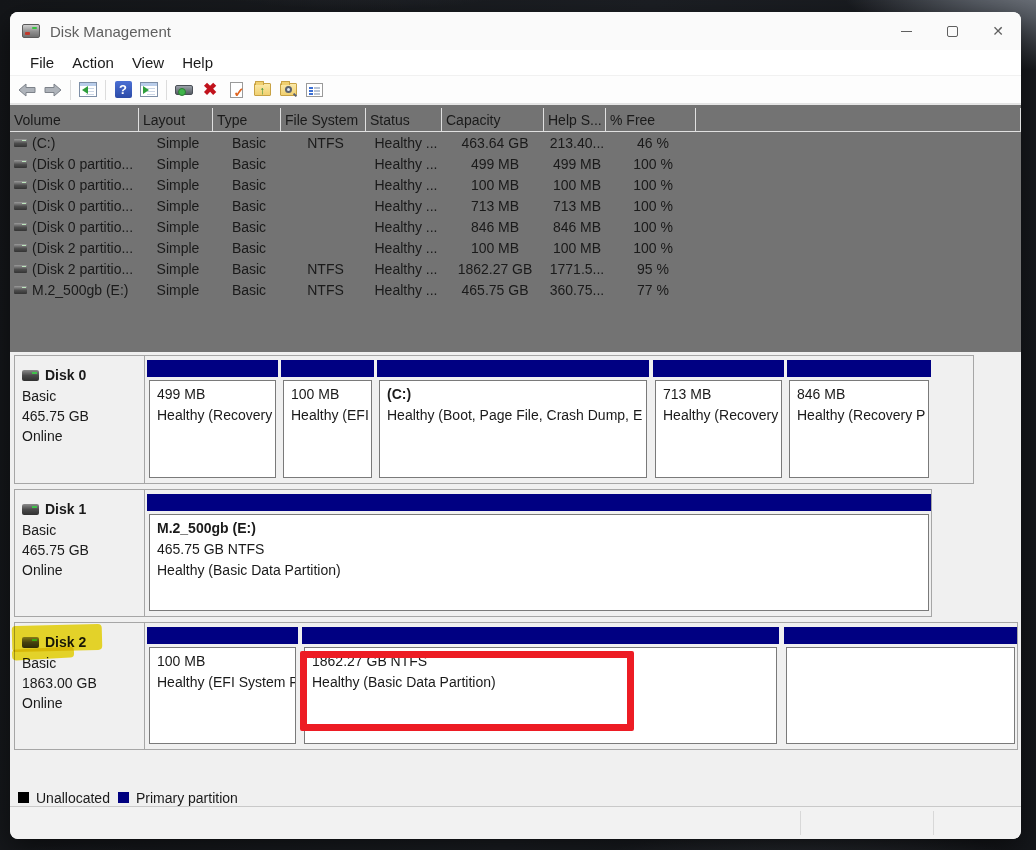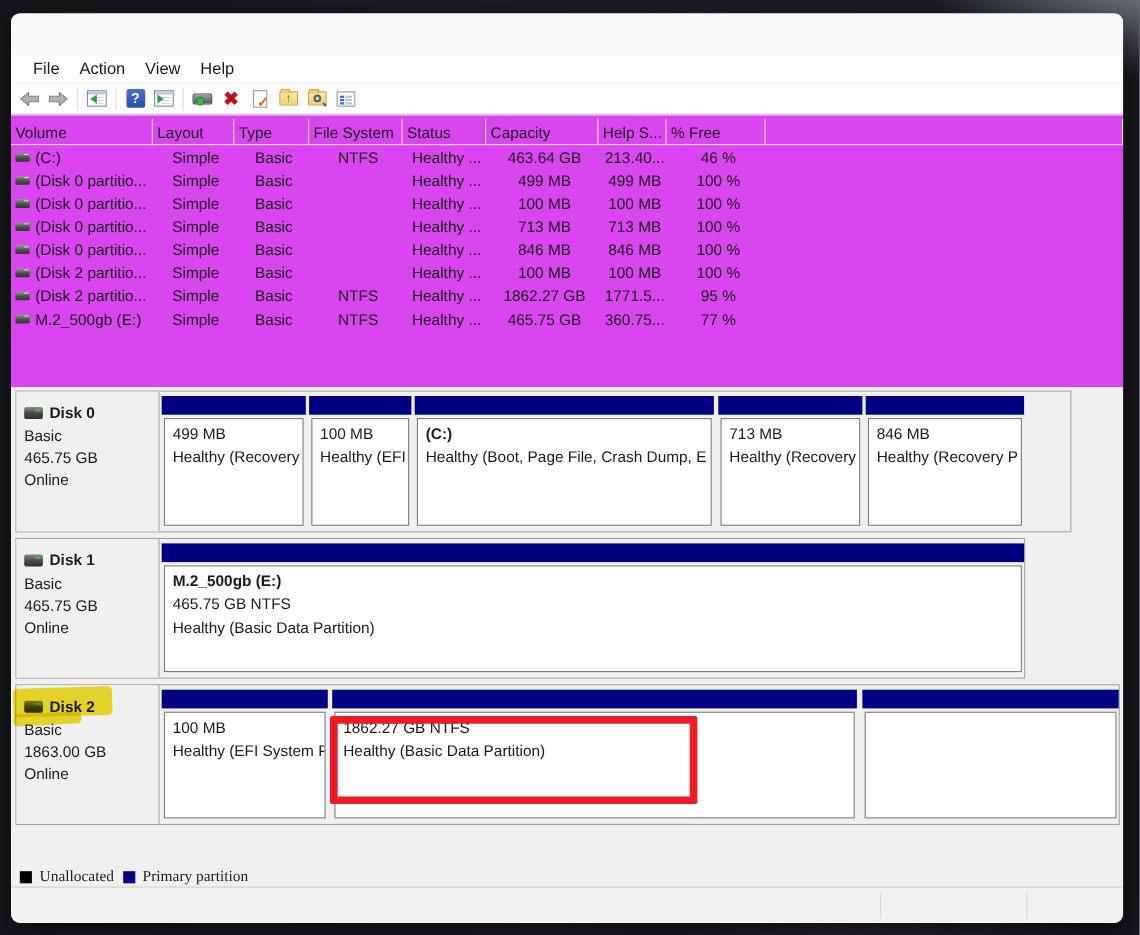--- a/index.html
+++ b/index.html
@@ -52,21 +52,21 @@
   .ico-folder { width:17px; height:13px; background:linear-gradient(#fbe9a8,#f0d070); border:1px solid #c8a244; border-radius:1px; position:relative; }
   .ico-folder::before { content:""; position:absolute; left:0; top:-3px; width:7px; height:3px; background:#f0d070; border:1px solid #c8a244; border-bottom:none; border-radius:1px 1px 0 0; }
   .ico-folder .up { position:absolute; left:5px; top:1px; color:#1f8a2e; font-size:11px; font-weight:bold; line-height:1; }
   .ico-folder .lens { position:absolute; left:4px; top:2px; width:7px; height:7px; border:2px solid #5a6270; border-radius:50%; background:#dfeaf5; }
   .ico-folder .lens::after { content:""; position:absolute; left:6px; top:6px; width:4px; height:2px; background:#5a6270; transform:rotate(45deg); }
   .ico-list { width:17px; height:14px; background:#fff; border:1px solid #9a9a9a; position:relative; padding:2px; }
   .ico-list i { display:block; height:2px; margin:1px 0; background:linear-gradient(90deg,#3b6fd4 0 4px, transparent 4px 5px, #b9c4d4 5px 100%); }
   .ico-drive-tool { width:18px; height:10px; background:linear-gradient(#9aa0a8,#565c64); border:1px solid #4a4f56; border-radius:2px; position:relative; }
   .ico-drive-tool::after { content:""; position:absolute; left:2px; top:2px; width:6px; height:6px; border-radius:50%; background:#3fb54a; border:1px solid #2c7d34; }
   
-  .listpane { position:absolute; left:0; top:92px; right:0; height:248px; background:#d946ef; border-top:1px solid #e6e6e6; font-size:14px; }
+  .listpane { position:absolute; left:0; top:92px; right:0; height:248px; background:#737373; border-top:1px solid #e6e6e6; font-size:14px; }
   .lrow { display:grid; grid-template-columns:129px 74px 68px 85px 76px 102px 62px 90px 1fr; align-items:center; }
   .lheader { height:24px; border-bottom:1px solid #e0e0e0; margin-top:3px; }
   .lheader .hcell { height:24px; display:flex; align-items:center; padding-left:4px; border-right:1px solid #e0e0e0; }
   .lbody .lrow { height:21px; }
   .lbody .cell { padding-left:4px; white-space:nowrap; overflow:hidden;text-align:center; }
   .vol-cell { display:flex; align-items:center; gap:5px; padding-left:4px; white-space:nowrap; overflow:hidden; }
   .drive-ico { flex:0 0 auto; width:13px; height:8px; background:linear-gradient(#9a9a9a,#4d4d4d 55%,#333); border-radius:1px; position:relative; }
   .drive-ico::after { content:""; position:absolute; right:1px; top:1px; width:4px; height:1px; background:#bde6bd; }
   
   .graphpane { position:absolute; left:0; top:340px; right:0; height:455px; background:#f0f0f0; font-size:14px; }
@@ -77,35 +77,50 @@
   .disk-mini::after { content:""; position:absolute; right:2px; top:2px; width:5px; height:2px; background:#3fc24a; }
   .disk-label .meta { line-height:20px; white-space:nowrap; }
   .part { position:absolute; top:0; bottom:0; }
   .strip { position:absolute; left:0; right:0; top:4px; height:17px; background:#000082; }
   .pbody { position:absolute; left:2px; right:2px; top:24px; bottom:5px; background:#fff; border:1px solid #7a7a7a; padding:3px 7px; overflow:hidden; }
   .pbody .pl { line-height:21px; white-space:nowrap; }
   .pbody .pname { font-weight:bold; }
   
   .legend { position:absolute; left:0; right:0; bottom:0; height:18px; display:flex; align-items:center; border-bottom:1px solid #c9c9c9; }
   .legend .sq { width:11px; height:11px; margin-left:8px; margin-right:7px; flex:0 0 auto; }
-  .legend .ltext { font-size:14px;font-family:Liberation Serif, serif; }
+  .legend .ltext { font-size:14px; }
   
   .statusbar { position:absolute; left:0; right:0; bottom:0; height:32px; background:#f2f2f2; border-radius:0 0 8px 8px; }
   .sb-sep { position:absolute; top:4px; bottom:4px; width:1px; background:#d8d8d8; }
   
   .hl-marker { position:absolute; mix-blend-mode:multiply; opacity:.95; border-radius:4px; z-index:40; pointer-events:none; }
   .red-box { position:absolute; border:7px solid #ed1c24; z-index:50; pointer-events:none; border-radius:2px; }
   
   .arr { display:block; }
 </style>
 </head>
 <body>
 
 <div class="window">
 
+  <div class="titlebar">
+    <span class="title-ico"></span>
+    <span class="title-text">Disk Management</span>
+    <div class="win-controls">
+      <div class="win-btn">
+          <span class="glyph-min"></span>
+        </div>
+      <div class="win-btn">
+          <span class="glyph-max"></span>
+        </div>
+      <div class="win-btn">
+          <span class="glyph-close">✕</span>
+        </div>
+    </div>
+  </div>
 
   <div class="menubar">
     <span class="menu-item">File</span>
     <span class="menu-item">Action</span>
     <span class="menu-item">View</span>
     <span class="menu-item">Help</span>
   </div>
 
   <div class="toolbar">
     <div class="tb-btn">

